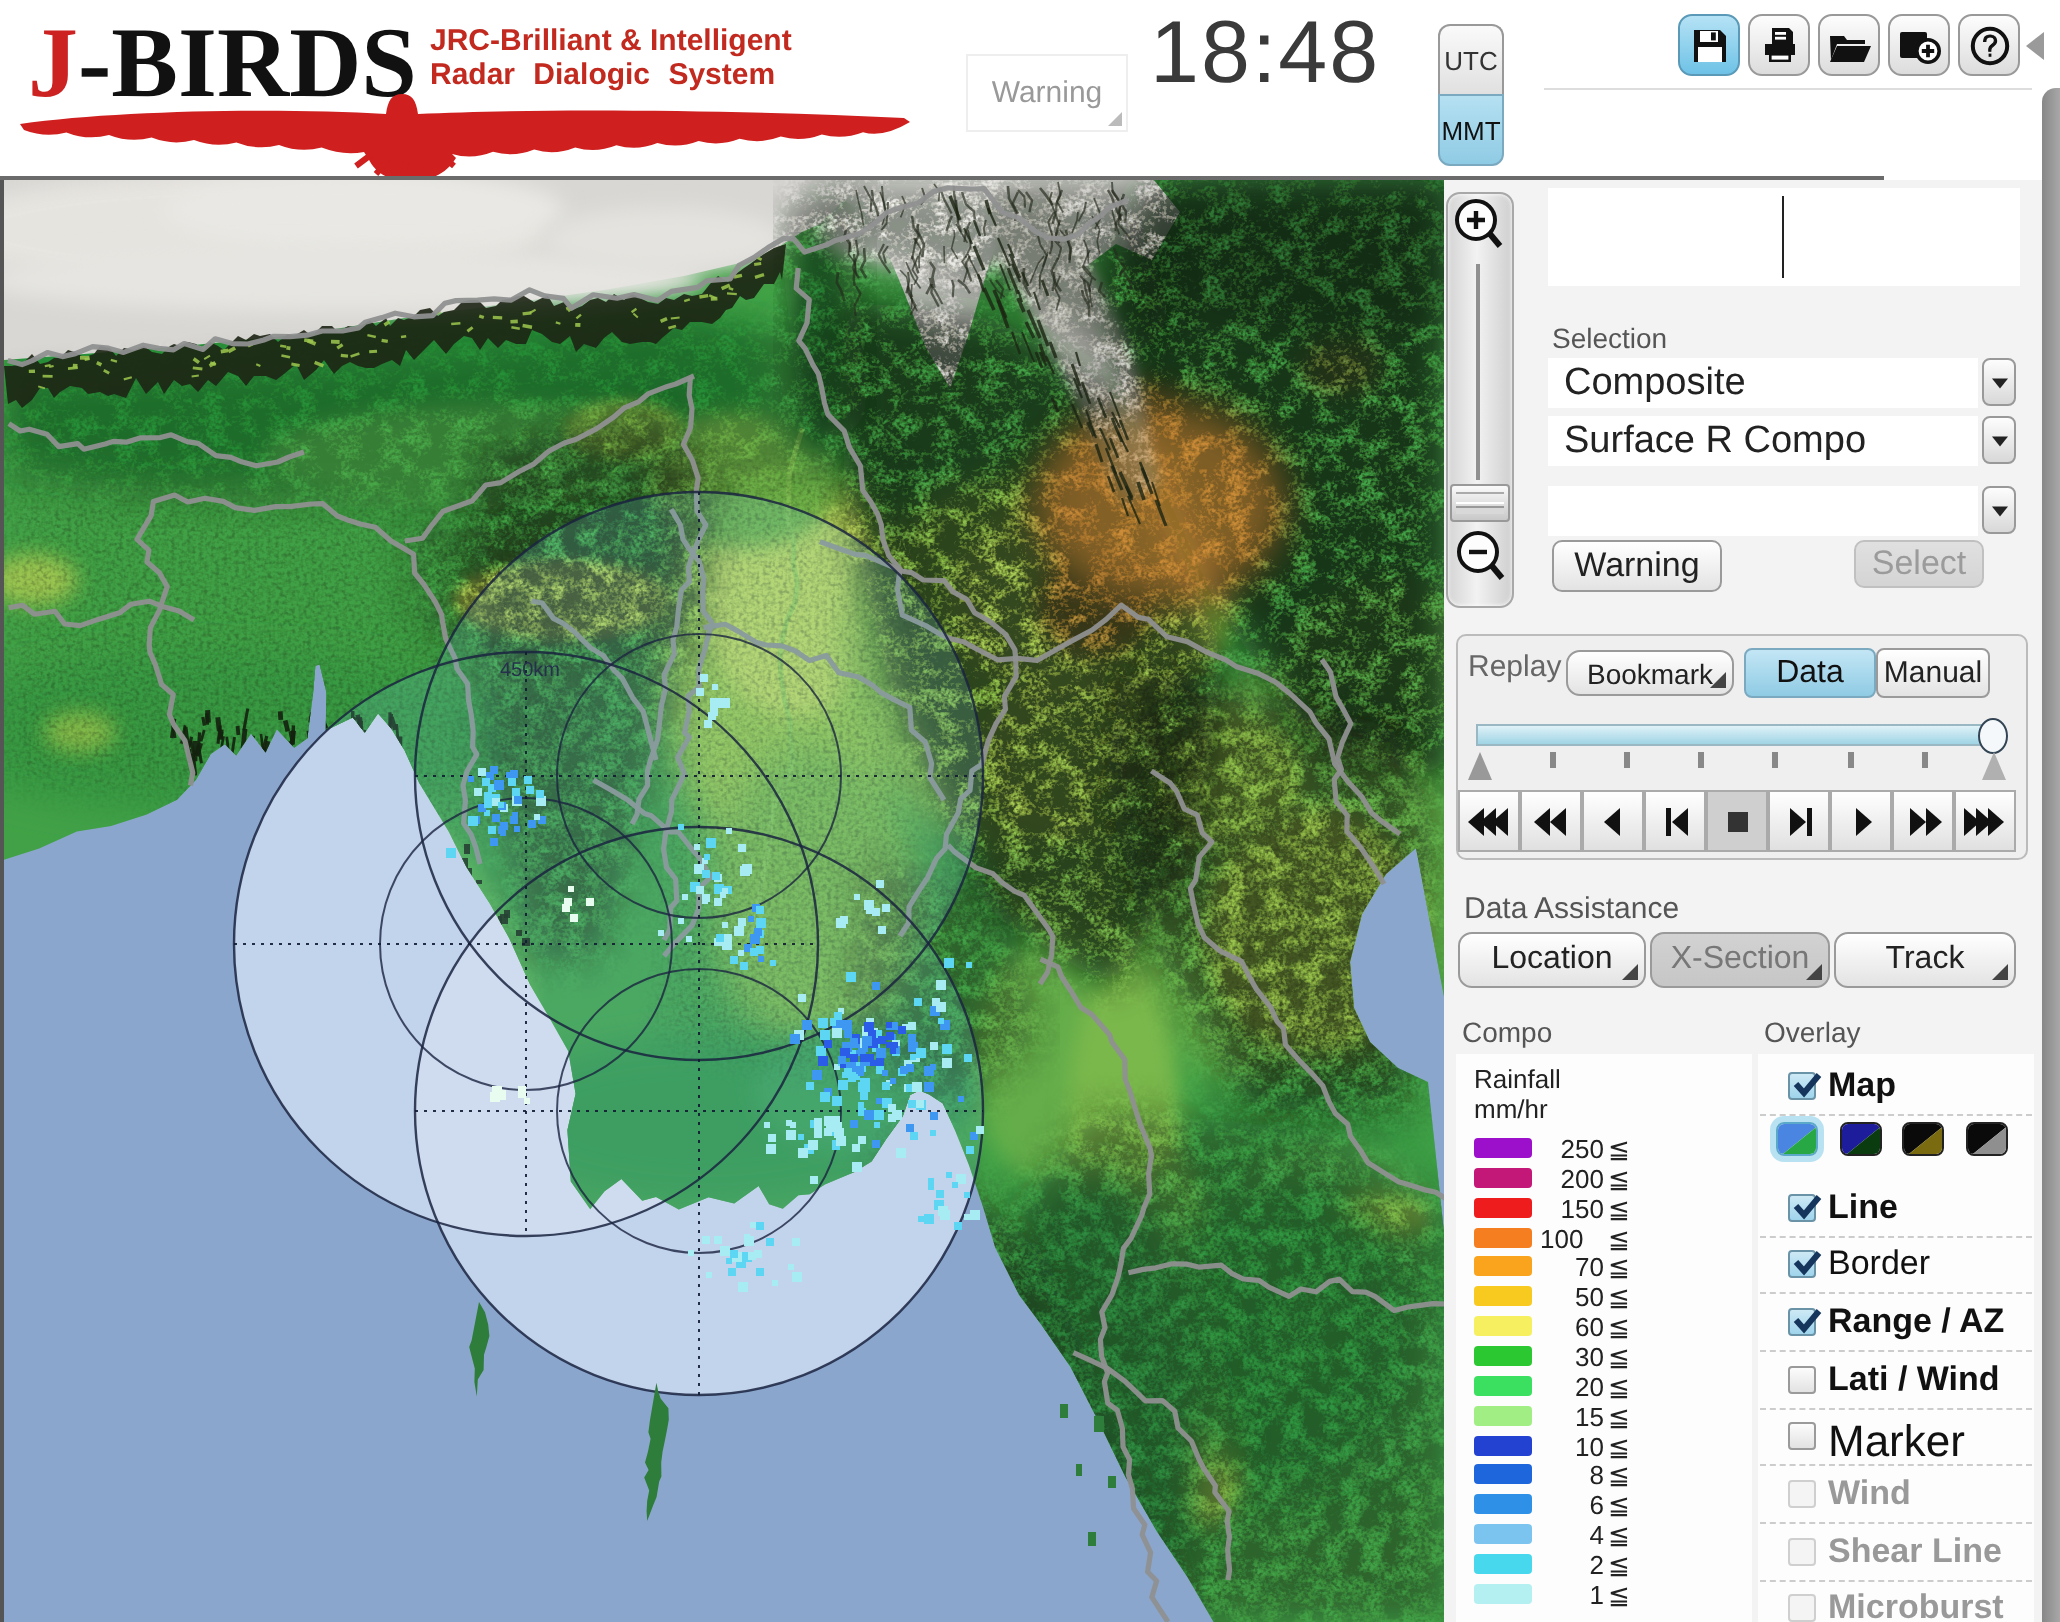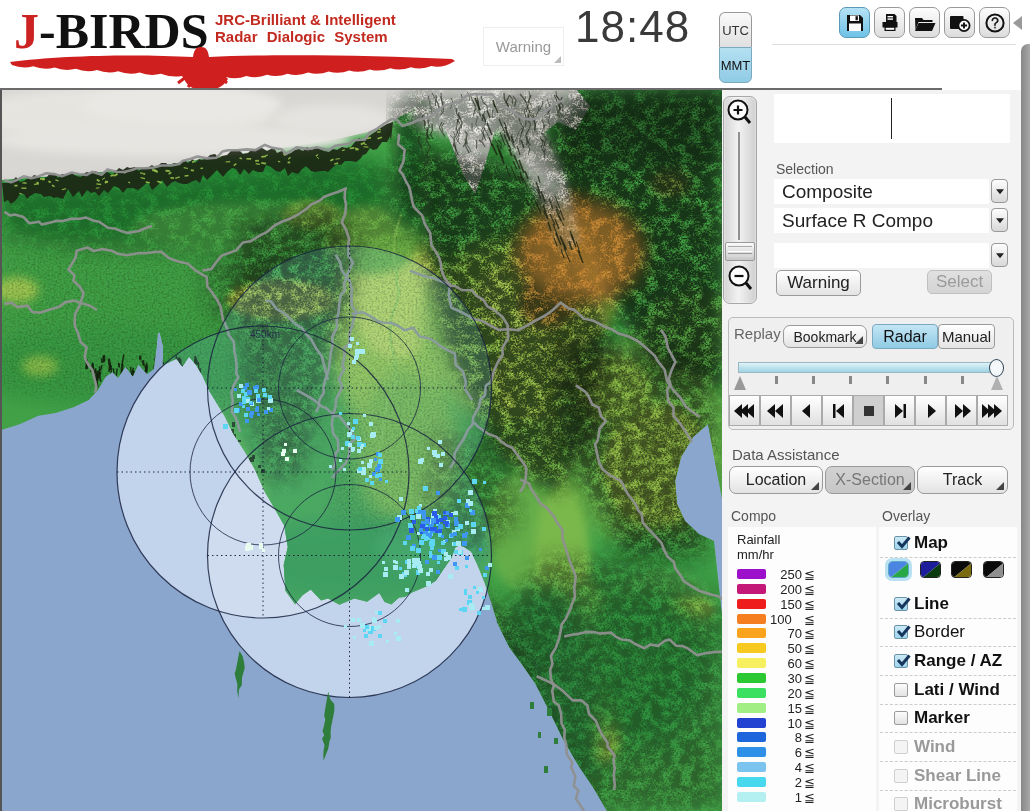--- a/index.html
+++ b/index.html
@@ -924,21 +924,21 @@
     </div>
     <div class="abs" style="left:52px;top:153px;width:215px;height:25px;background:#fff"></div>
     <div style="position:absolute;left:269px;top:153px;width:17px;height:24px;border:1px solid #999;border-radius:4px;background:linear-gradient(#fdfdfd,#d8d8d8);box-sizing:border-box">
       <div style="position:absolute;left:50%;top:50%;transform:translate(-50%,-35%);width:0;height:0;border-left:4px solid transparent;border-right:4px solid transparent;border-top:5px solid #222"></div>
     </div>
     <div style="position:absolute;left:54px;top:180px;width:85px;height:26px;border:1px solid #9a9a9a;border-radius:5px;background:linear-gradient(#ffffff,#e3e3e3);box-sizing:border-box;display:flex;align-items:center;justify-content:center;font-size:17px;color:#222">Warning</div>
     <div style="position:absolute;left:205px;top:180px;width:65px;height:24px;border:1px solid #c0c0c0;border-radius:5px;background:linear-gradient(#e0e0e0,#d4d4d4);box-sizing:border-box;display:flex;align-items:center;justify-content:center;font-size:17px;color:#9b9b9b">Select</div>
     <div class="abs" style="left:6px;top:227px;width:286px;height:113px;border:1px solid #bbb;border-radius:5px;background:#efefef;box-sizing:border-box"></div>
     <div class="abs" style="left:12px;top:235px;font-size:15px;color:#666">Replay</div>
     <div style="position:absolute;left:61px;top:235px;width:84px;height:23px;border:1px solid #9a9a9a;border-radius:7px;background:linear-gradient(#ffffff,#e3e3e3);box-sizing:border-box;display:flex;align-items:center;justify-content:center;font-size:14px;color:#222">Bookmark<div style="position:absolute;right:3px;bottom:3px;width:0;height:0;border-left:8px solid transparent;border-bottom:8px solid #444"></div></div>
-    <div style="position:absolute;left:150px;top:234px;width:66px;height:25px;border:1px solid #7aa9c0;border-radius:4px;background:linear-gradient(#c3e6f5,#8fcbe4);box-sizing:border-box;display:flex;align-items:center;justify-content:center;font-size:16px;color:#111">Radar</div>
+    <div style="position:absolute;left:150px;top:234px;width:66px;height:25px;border:1px solid #7aa9c0;border-radius:4px;background:linear-gradient(#c3e6f5,#8fcbe4);box-sizing:border-box;display:flex;align-items:center;justify-content:center;font-size:16px;color:#111">Data</div>
     <div style="position:absolute;left:216px;top:234px;width:57px;height:25px;border:1px solid #9a9a9a;border-radius:4px;background:linear-gradient(#ffffff,#e3e3e3);box-sizing:border-box;display:flex;align-items:center;justify-content:center;font-size:15px;color:#222">Manual</div>
     <div class="abs" style="left:16px;top:272px;width:254px;height:11px;background:linear-gradient(#dff2f8,#9fd4e4);border:1px solid #9ab8c4;box-sizing:border-box"></div>
     <div class="abs" style="left:267px;top:269px;width:13px;height:16px;border:1px solid #345;border-radius:50%;background:#f4f8fa"></div>
     <div class="abs" style="left:53px;top:286px;width:3px;height:8px;background:#888"></div>
     <div class="abs" style="left:90px;top:286px;width:3px;height:8px;background:#888"></div>
     <div class="abs" style="left:127px;top:286px;width:3px;height:8px;background:#888"></div>
     <div class="abs" style="left:164px;top:286px;width:3px;height:8px;background:#888"></div>
     <div class="abs" style="left:202px;top:286px;width:3px;height:8px;background:#888"></div>
     <div class="abs" style="left:239px;top:286px;width:3px;height:8px;background:#888"></div>
     <div class="abs" style="left:12px;top:286px;width:0;height:0;border-left:6px solid transparent;border-right:6px solid transparent;border-bottom:14px solid #999"></div>
@@ -1078,21 +1078,21 @@
       <svg width="17" height="15" viewBox="0 0 17 15" style="position:absolute;left:0;top:-2px">
         <path d="M3 7 L7 11.5 L14.5 2.5" fill="none" stroke="#16355c" stroke-width="3"></path>
       </svg>
     </div>
     <div class="abs" style="left:192px;top:561px;font-size:17px;font-weight:bold;color:#111">Range / AZ</div>
     <div class="abs" style="left:158px;top:585px;width:136px;border-top:1px dashed #ccc;height:0"></div>
     <div style="position:absolute;left:172px;top:593px;width:14px;height:14px;border:1px solid #9a9a9a;border-radius:2px;background:linear-gradient(#fcfcfc,#e2e2e2);box-sizing:border-box"></div>
     <div class="abs" style="left:192px;top:590px;font-size:17px;font-weight:bold;color:#111">Lati / Wind</div>
     <div class="abs" style="left:158px;top:614px;width:136px;border-top:1px dashed #ccc;height:0"></div>
     <div style="position:absolute;left:172px;top:621px;width:14px;height:14px;border:1px solid #9a9a9a;border-radius:2px;background:linear-gradient(#fcfcfc,#e2e2e2);box-sizing:border-box"></div>
-    <div class="abs" style="left:192px;top:618px;font-size:17px;font-weight:bold;color:#111">Marker</div>
+    <div class="abs" style="left:192px;top:618px;font-size:22px;font-weight:normal;color:#111">Marker</div>
     <div class="abs" style="left:158px;top:642px;width:136px;border-top:1px dashed #ccc;height:0"></div>
     <div style="position:absolute;left:172px;top:650px;width:14px;height:14px;border:1px solid #cfcfcf;border-radius:2px;background:#f4f4f4;box-sizing:border-box"></div>
     <div class="abs" style="left:192px;top:647px;font-size:17px;font-weight:bold;color:#999">Wind</div>
     <div class="abs" style="left:158px;top:671px;width:136px;border-top:1px dashed #ccc;height:0"></div>
     <div style="position:absolute;left:172px;top:679px;width:14px;height:14px;border:1px solid #cfcfcf;border-radius:2px;background:#f4f4f4;box-sizing:border-box"></div>
     <div class="abs" style="left:192px;top:676px;font-size:17px;font-weight:bold;color:#999">Shear Line</div>
     <div class="abs" style="left:158px;top:700px;width:136px;border-top:1px dashed #ccc;height:0"></div>
     <div style="position:absolute;left:172px;top:707px;width:14px;height:14px;border:1px solid #cfcfcf;border-radius:2px;background:#f4f4f4;box-sizing:border-box"></div>
     <div class="abs" style="left:192px;top:704px;font-size:17px;font-weight:bold;color:#999">Microburst</div>
     <div class="abs" style="left:166px;top:471px;width:21px;height:17px;box-shadow:0 0 0 3px #b8e2f2;border:1px solid #5aa9c8;border-radius:4px;overflow:hidden;box-sizing:border-box"><svg width="21" height="17">

